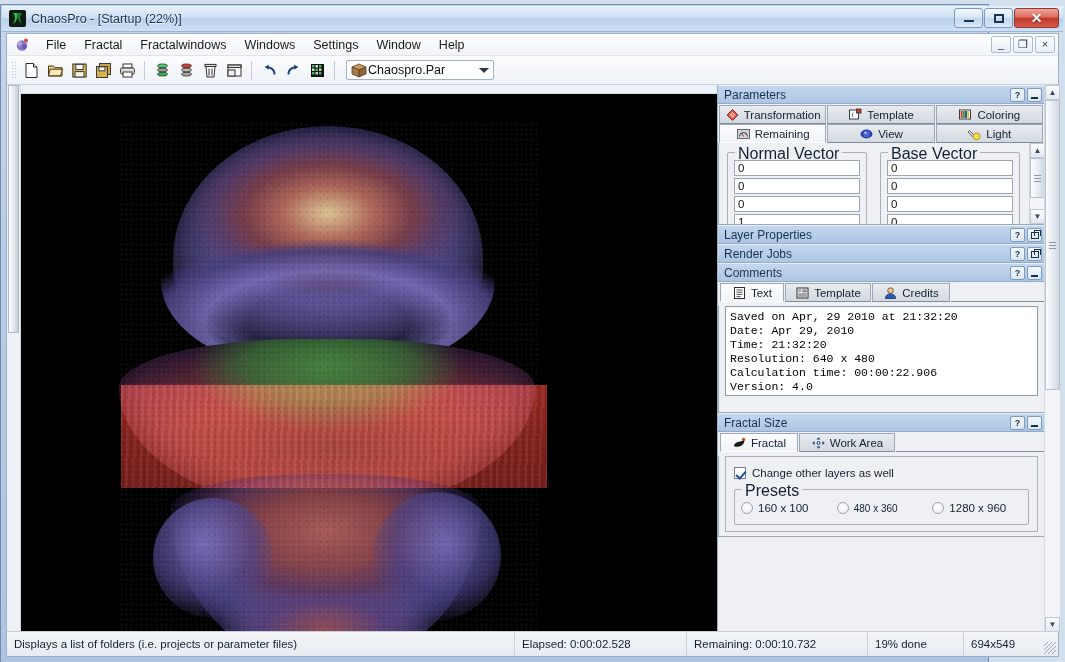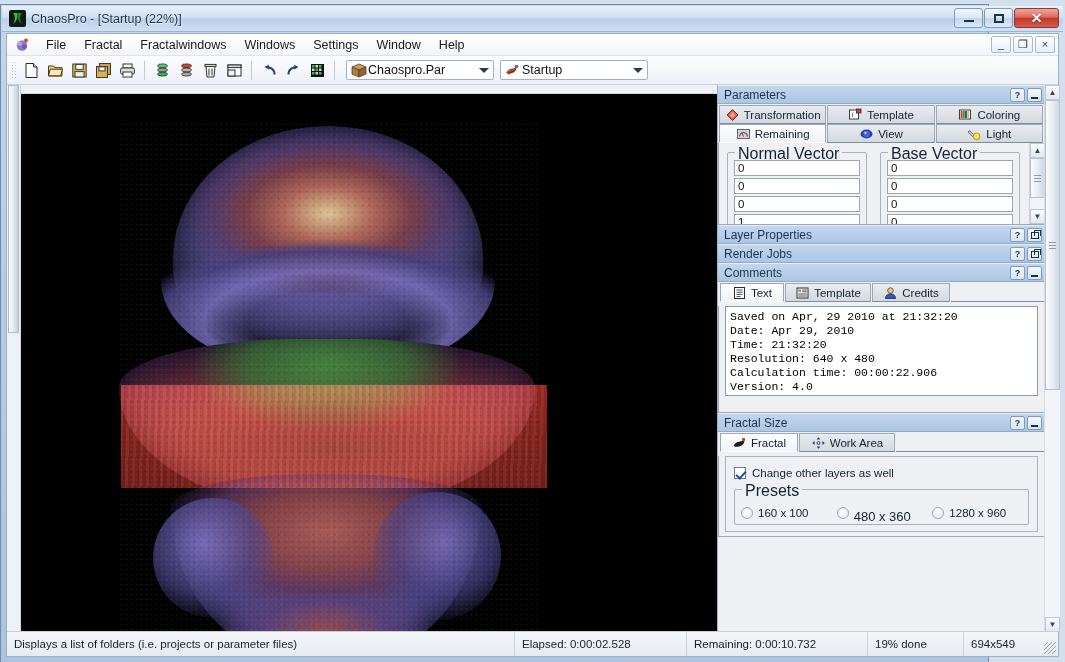--- a/index.html
+++ b/index.html
@@ -465,29 +465,20 @@
         <div class="tb-combo" style="width:148px;">
           <svg class="ci" viewBox="0 0 18 16">
             <path d="M2 5l7-3 7 3-7 3z" fill="#c79a62" stroke="#5a4020" stroke-width=".8"></path>
             <path d="M2 5v7l7 3V8z" fill="#a87c46" stroke="#5a4020" stroke-width=".8"></path>
             <path d="M16 5v7l-7 3V8z" fill="#8e6637" stroke="#5a4020" stroke-width=".8"></path>
           </svg>
           <span class="ctext">Chaospro.Par</span>
           <span class="carr"></span>
         </div>
 
-        <div class="tb-combo" style="width:148px;">
-          <svg class="ci" viewBox="0 0 18 16">
-            <path d="M2 11c3-6 8-3 10-7 1.5 4-2 7-5 7.5-2 .4-4 .4-5-.5z" fill="#b64a30"></path>
-            <path d="M4 12c2-2 6-2 8-5" fill="none" stroke="#5d2312" stroke-width="1"></path>
-            <circle cx="12.5" cy="4.5" r="1.8" fill="#6a5ba8"></circle>
-          </svg>
-          <span class="ctext">Startup</span>
-          <span class="carr"></span>
-        </div>
       </div>
 
       <div class="canvas-wrap">
         <div class="canvas-hscroll"></div>
         <div class="canvas-vscroll">
           <div class="thumb"></div>
         </div>
         <div class="fractal">
           <div class="fr-layer fr-crown"></div>
           <div class="fr-layer fr-crown-rim"></div>
@@ -700,21 +691,21 @@
               </div>
               <div class="gbox" style="position:relative;left:0;top:0;width:100%;height:36px;">
                 <span class="glabel" style="background:#eef0f3;">Presets</span>
                 <div style="display:flex;align-items:center;padding:12px 6px 0 6px;gap:6px;">
                   <span style="display:flex;align-items:center;gap:5px;flex:1;">
                     <span class="radio"></span>
                     <span style="font-size:11.5px;color:#14222f;">160 x 100</span>
                   </span>
                   <span style="display:flex;align-items:center;gap:5px;flex:1;">
                     <span class="radio"></span>
-                    <span style="font-size:13px;color:#14222f;margin-top:7px;">480 x 360</span>
+                    <span style="font-size:10px;color:#14222f;">480 x 360</span>
                   </span>
                   <span style="display:flex;align-items:center;gap:5px;flex:1;">
                     <span class="radio"></span>
                     <span style="font-size:11.5px;color:#14222f;">1280 x 960</span>
                   </span>
                 </div>
               </div>
             </div>
           </div>
 

